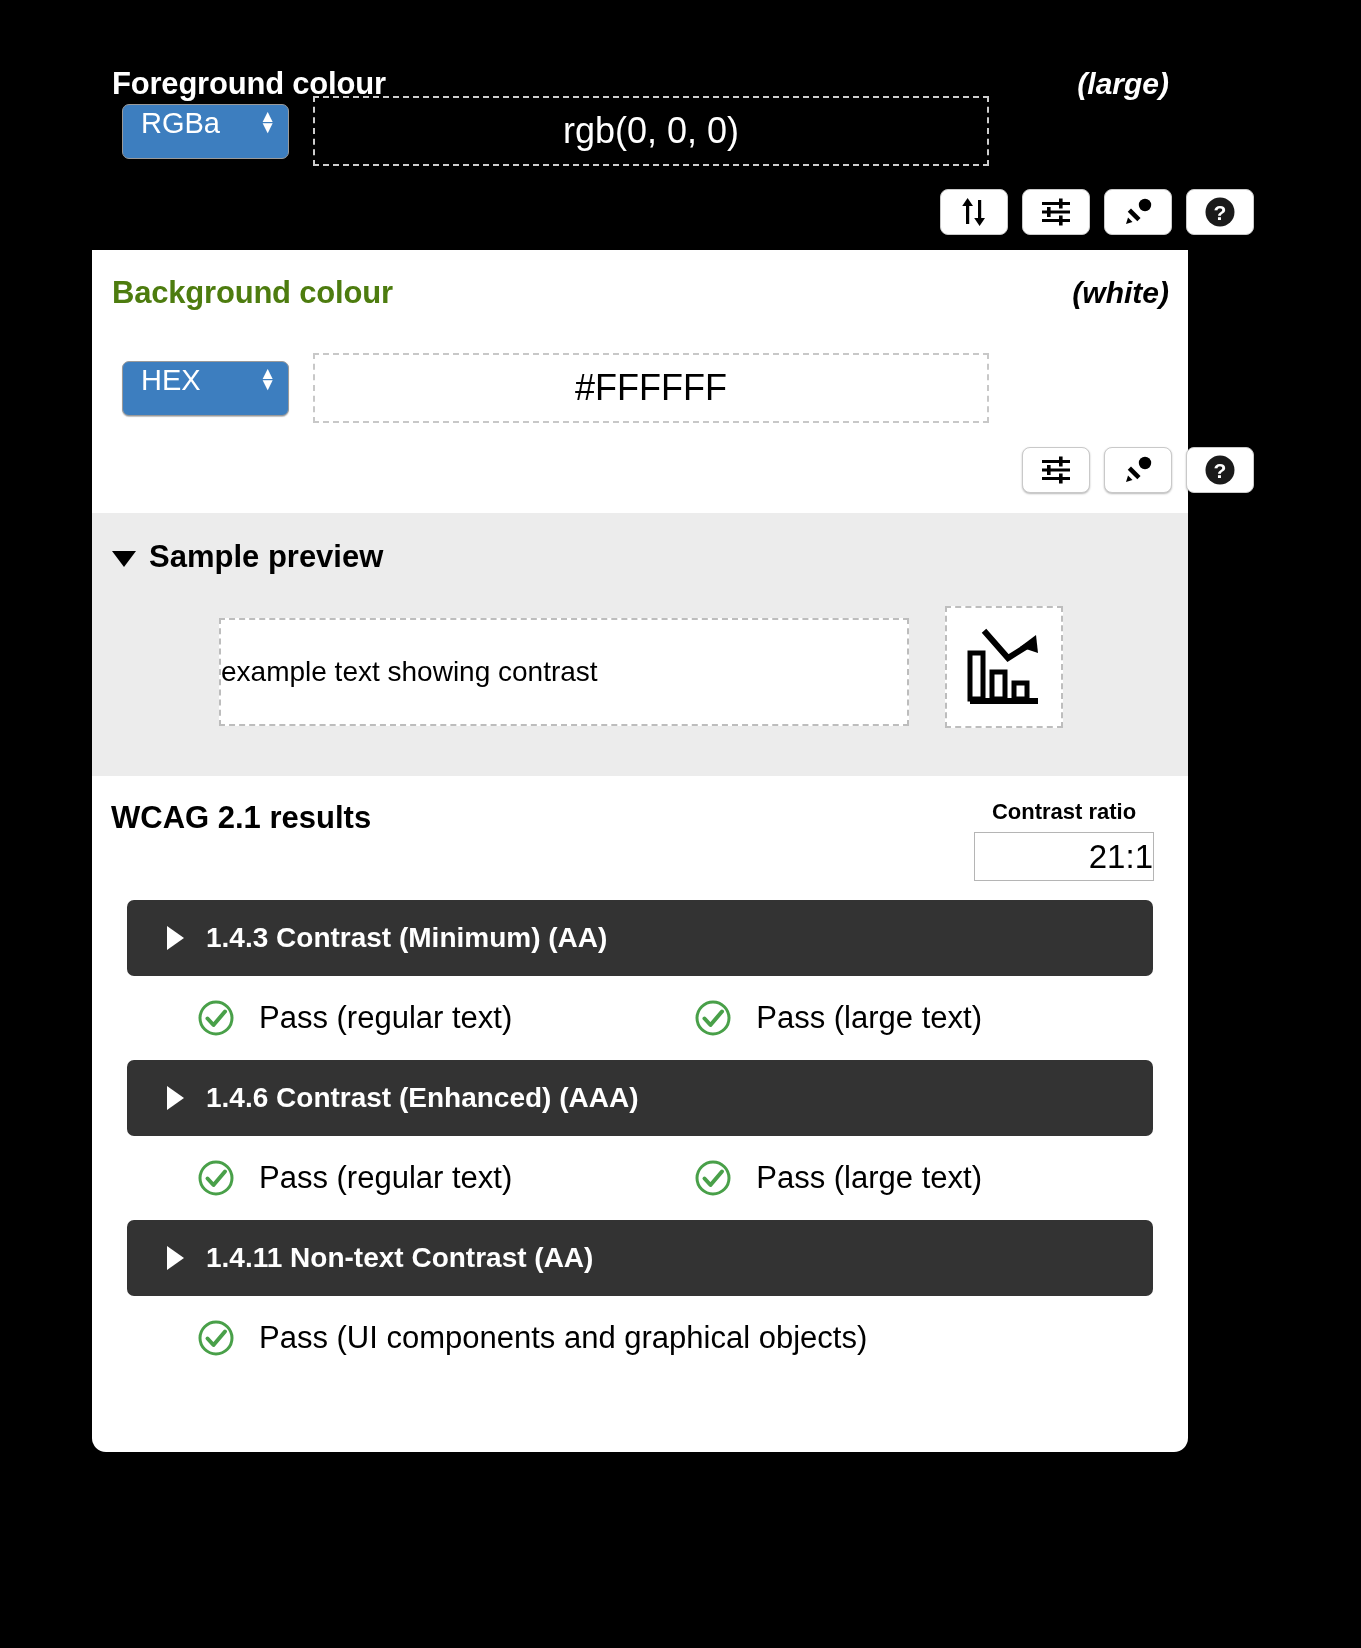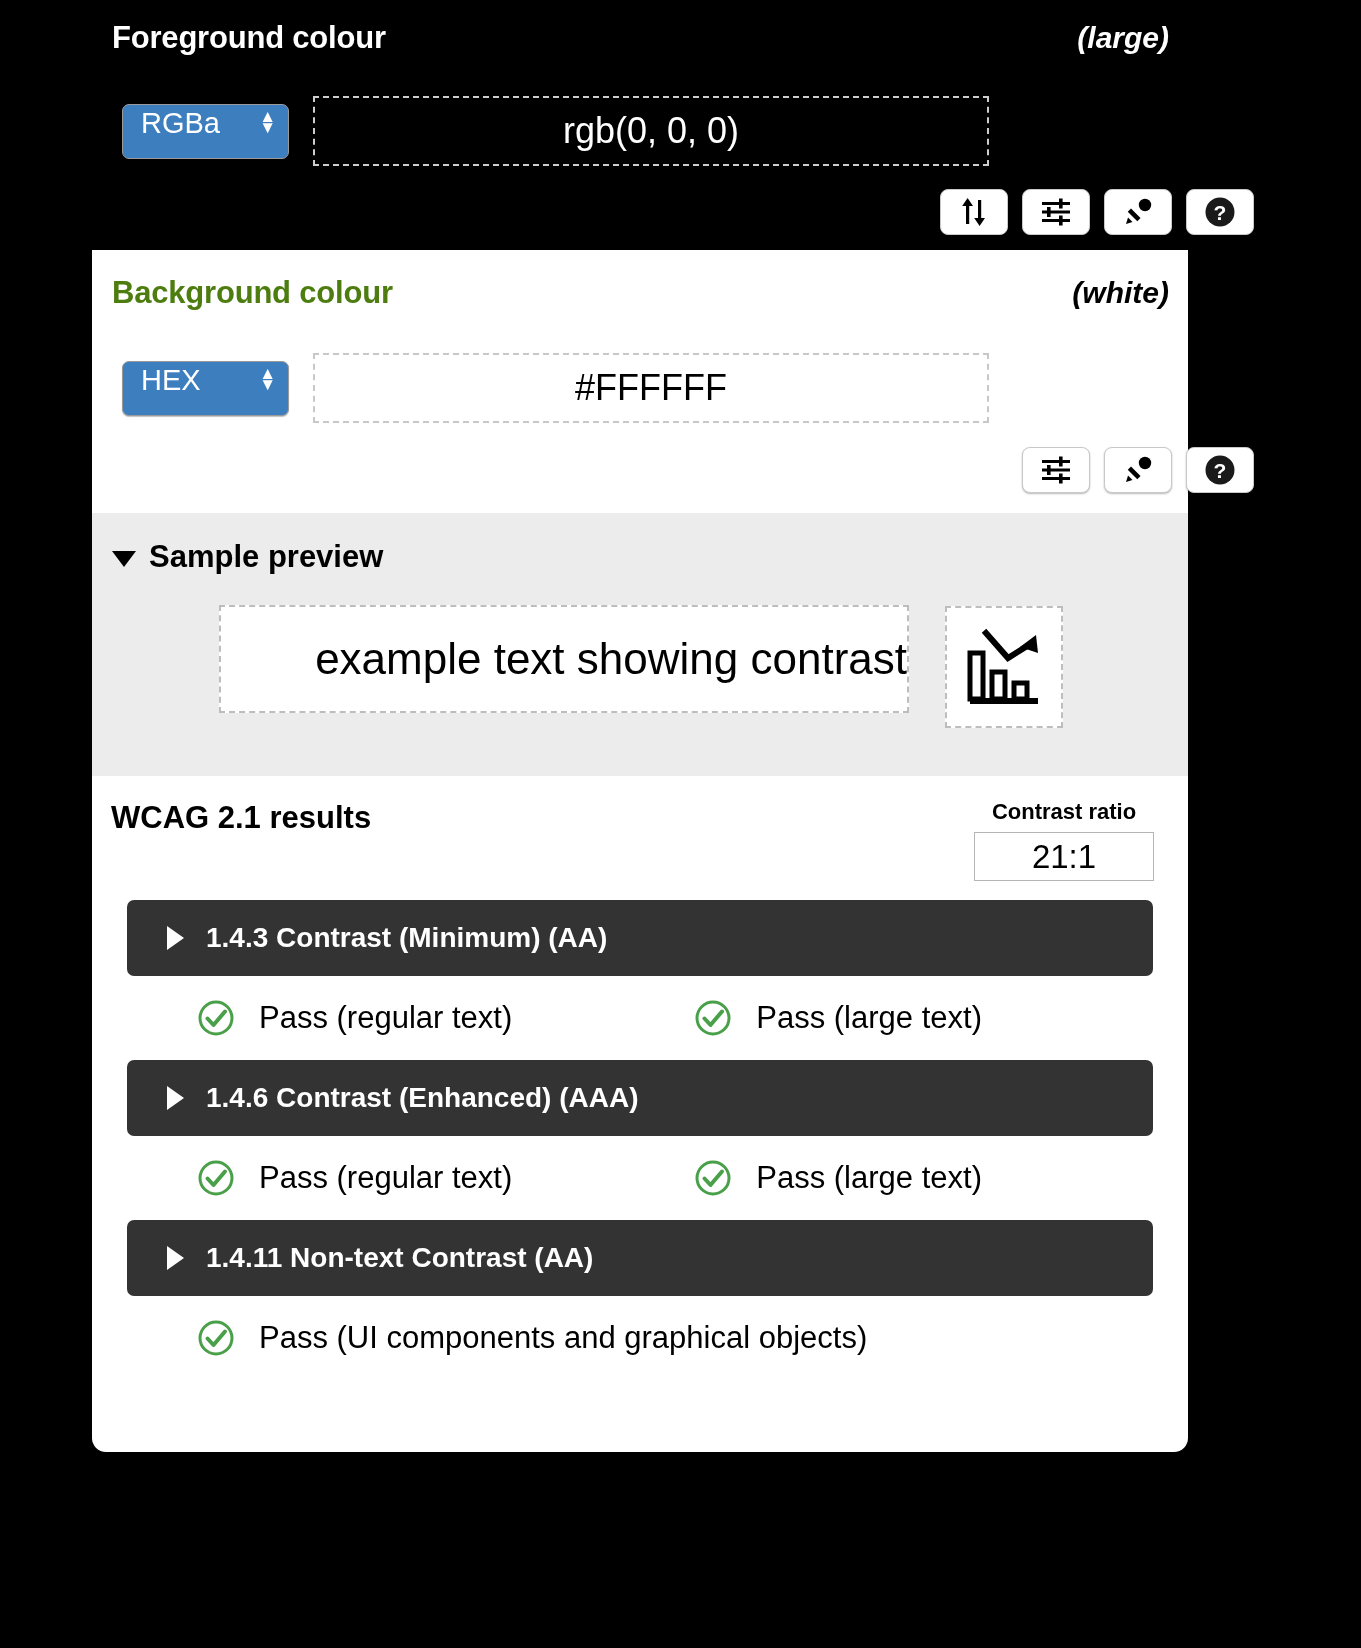--- a/index.html
+++ b/index.html
@@ -140,27 +140,27 @@
   }
   .tri-down {
     width: 0; height: 0;
     border-left: 12px solid transparent;
     border-right: 12px solid transparent;
     border-top: 16px solid #000;
     margin-top: 4px;
   }
   .sample-text-box {
     position: absolute;
-    left: 127px; top: 92px;
+    left: 127px; top: 105px;
     width: 690px; height: 108px;
     border: 2px dashed #bdbdbd;
     display: flex;
     align-items: center;
-    justify-content: flex-end;
-    font-size: 44px;
+    justify-content: flex-start;
+    font-size: 28px;
     color: #000000;
     background: #ffffff;
   }
   .sample-icon-box {
     position: absolute;
     left: 853px; top: 93px;
     width: 118px; height: 122px;
     border: 2px dashed #bdbdbd;
     display: flex;
     align-items: center;
@@ -187,21 +187,21 @@
     font-size: 22px;
     font-weight: bold;
     color: #000;
     margin-bottom: 7px;
   }
   .ratio-box {
     border: 1px solid #b5b5b5;
     height: 49px;
     display: flex;
     align-items: center;
-    justify-content: center;
+    justify-content: flex-end;
     font-size: 33px;
     color: #000;
     background: #fff;
   }
 
   .criteria {
     position: absolute;
     left: 35px; top: 124px;
     width: 1026px;
   }
@@ -244,21 +244,21 @@
   .check-ico { width: 38px; height: 38px; display:block; }
 </style>
 </head>
 <body>
 
 <div id="page">
 
   <div class="panel-fg">
 
     <div class="section-head" style="top:20px; left:20px; right:19px;">
-      <div class="sec-title" style="color:#ffffff;">Foreground colour</div>
+      <div class="sec-title" style="color:#ffffff;margin-top:46px;">Foreground colour</div>
       <div class="sec-note" style="color:#ffffff;">(large)</div>
     </div>
 
     <div class="colour-row" style="left:30px; top:96px;">
       <div class="select-pill">
         <span>RGBa</span>
         <span class="spin">
           <span style="font-size:17px;">▲</span>
           <span style="font-size:17px;">▼</span>
         </span>

